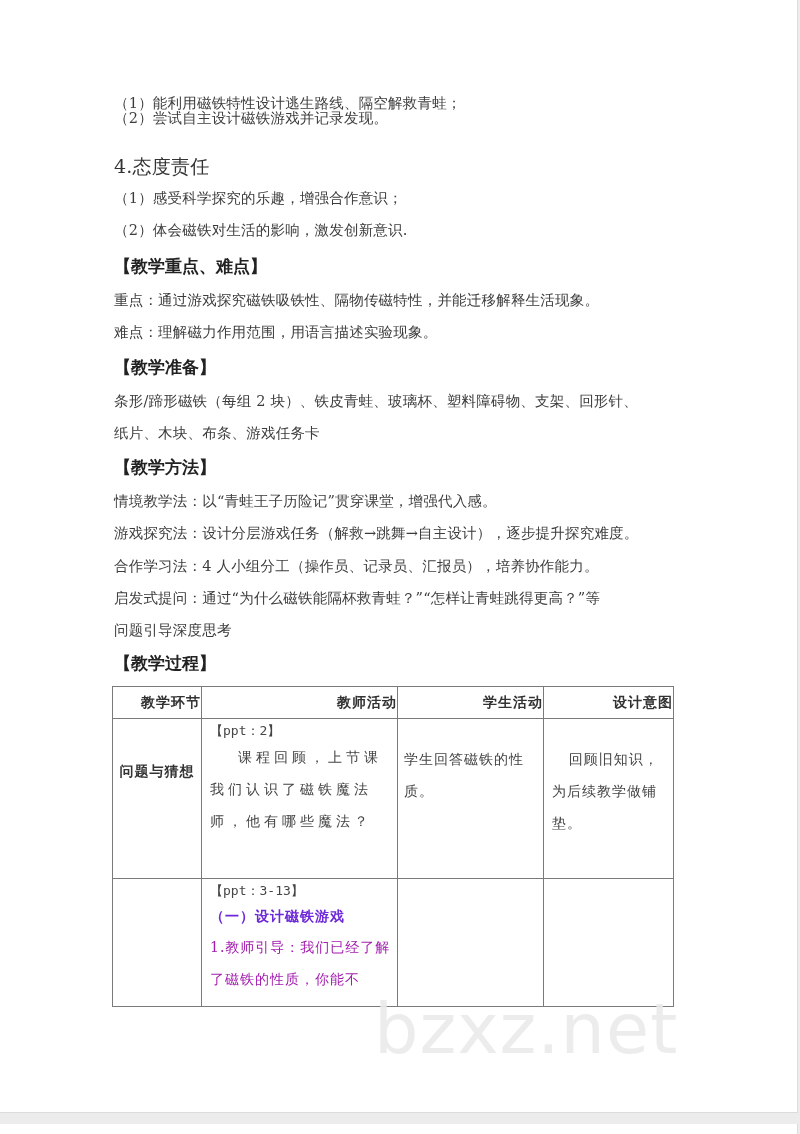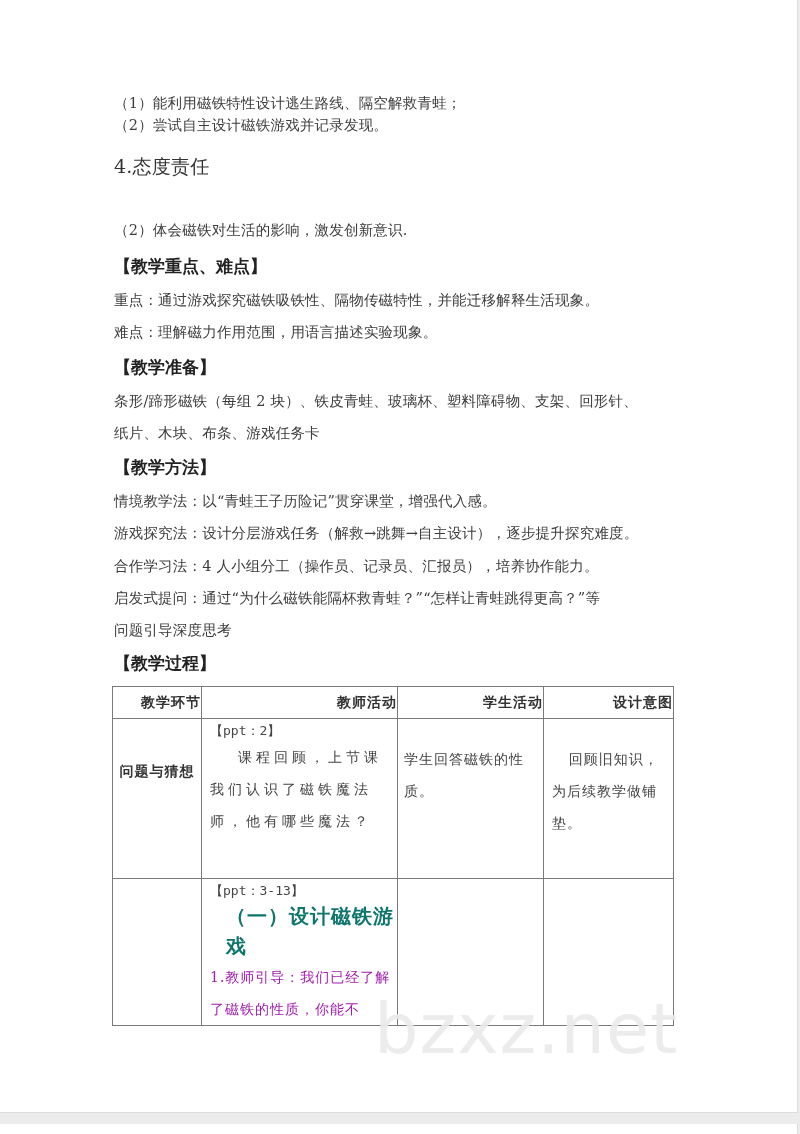--- a/index.html
+++ b/index.html
@@ -91,26 +91,25 @@
       font-size: 14px;
       line-height: 32px;
       color: #444;
       text-indent: 2em;
       letter-spacing: 4px;
       padding: 0 6px 0 8px;
     }
     .bold-sub {
       font-family: "DejaVu Sans", "Liberation Sans", sans-serif;
       font-weight: bold;
-      font-size: 20px;
+      font-size: 14px;
       line-height: 30px;
-      color: #0f766e;
+      color: #6d28d9;
       padding-left: 8px;
       letter-spacing: 1px;
-      margin-left: 16px;
     }
     .plain {
       font-size: 14px;
       line-height: 32px;
       color: #a21caf;
       padding: 0 4px 0 8px;
       letter-spacing: 1px;
     }
     .student { padding: 24px 4px 0 6px; font-size: 14px; line-height: 32px; color: #444; letter-spacing: 1px;}
     .design { padding: 24px 6px 0 8px; font-size: 14px; line-height: 32px; color: #444; text-indent: 1.2em; letter-spacing: 1px;}
@@ -126,23 +125,24 @@
       opacity: 0.9;
       pointer-events: none;
     }
   </style>
 </head>
 <body>
 
 <div class="page">
 
   <div class="line" style="top:93px;">（1）能利用磁铁特性设计逃生路线、隔空解救青蛙；</div>
-  <div class="line" style="top:115px;">（2）尝试自主设计磁铁游戏并记录发现。</div>
+  <div class="line" style="top:108px;">（2）尝试自主设计磁铁游戏并记录发现。</div>
 
   <div class="line subhead" style="top:156px;">4.态度责任</div>
+  <div class="line" style="top:188px;">（1）感受科学探究的乐趣，增强合作意识；</div>
   <div class="line" style="top:220px;">（2）体会磁铁对生活的影响，激发创新意识.</div>
 
   <div class="heading" style="top:255px;">【教学重点、难点】</div>
   <div class="line" style="top:290px;">重点：通过游戏探究磁铁吸铁性、隔物传磁特性，并能迁移解释生活现象。</div>
   <div class="line" style="top:322px;">难点：理解磁力作用范围，用语言描述实验现象。</div>
 
   <div class="heading" style="top:356px;">【教学准备】</div>
   <div class="line" style="top:391px;">条形/蹄形磁铁（每组 2 块）、铁皮青蛙、玻璃杯、塑料障碍物、支架、回形针、</div>
   <div class="line" style="top:423px;">纸片、木块、布条、游戏任务卡</div>
 

